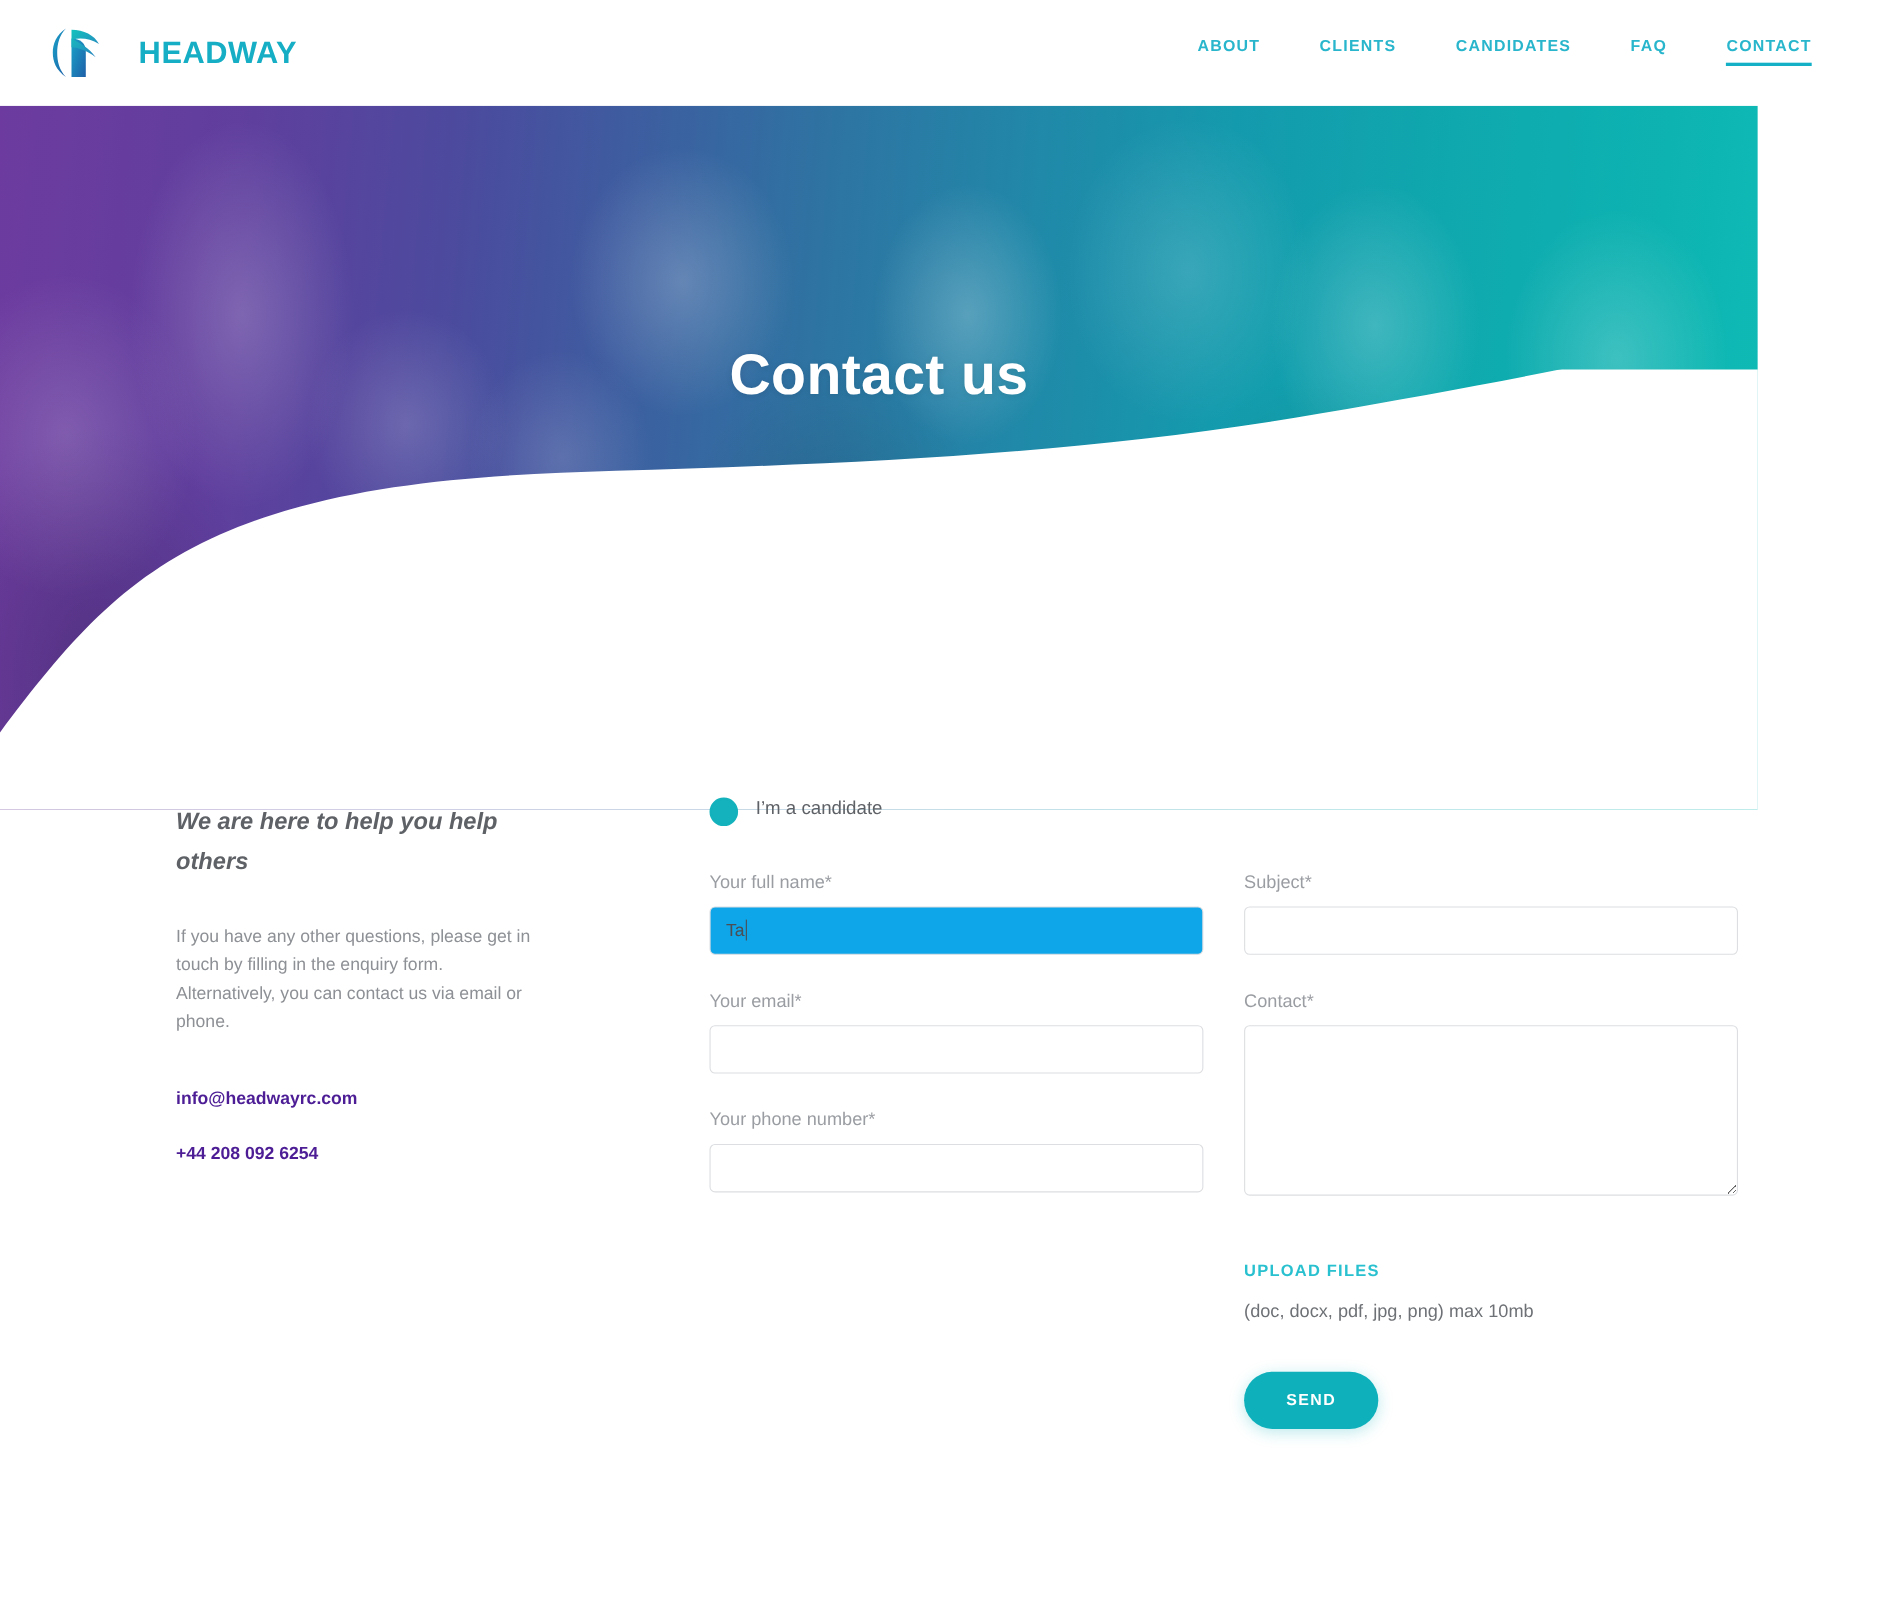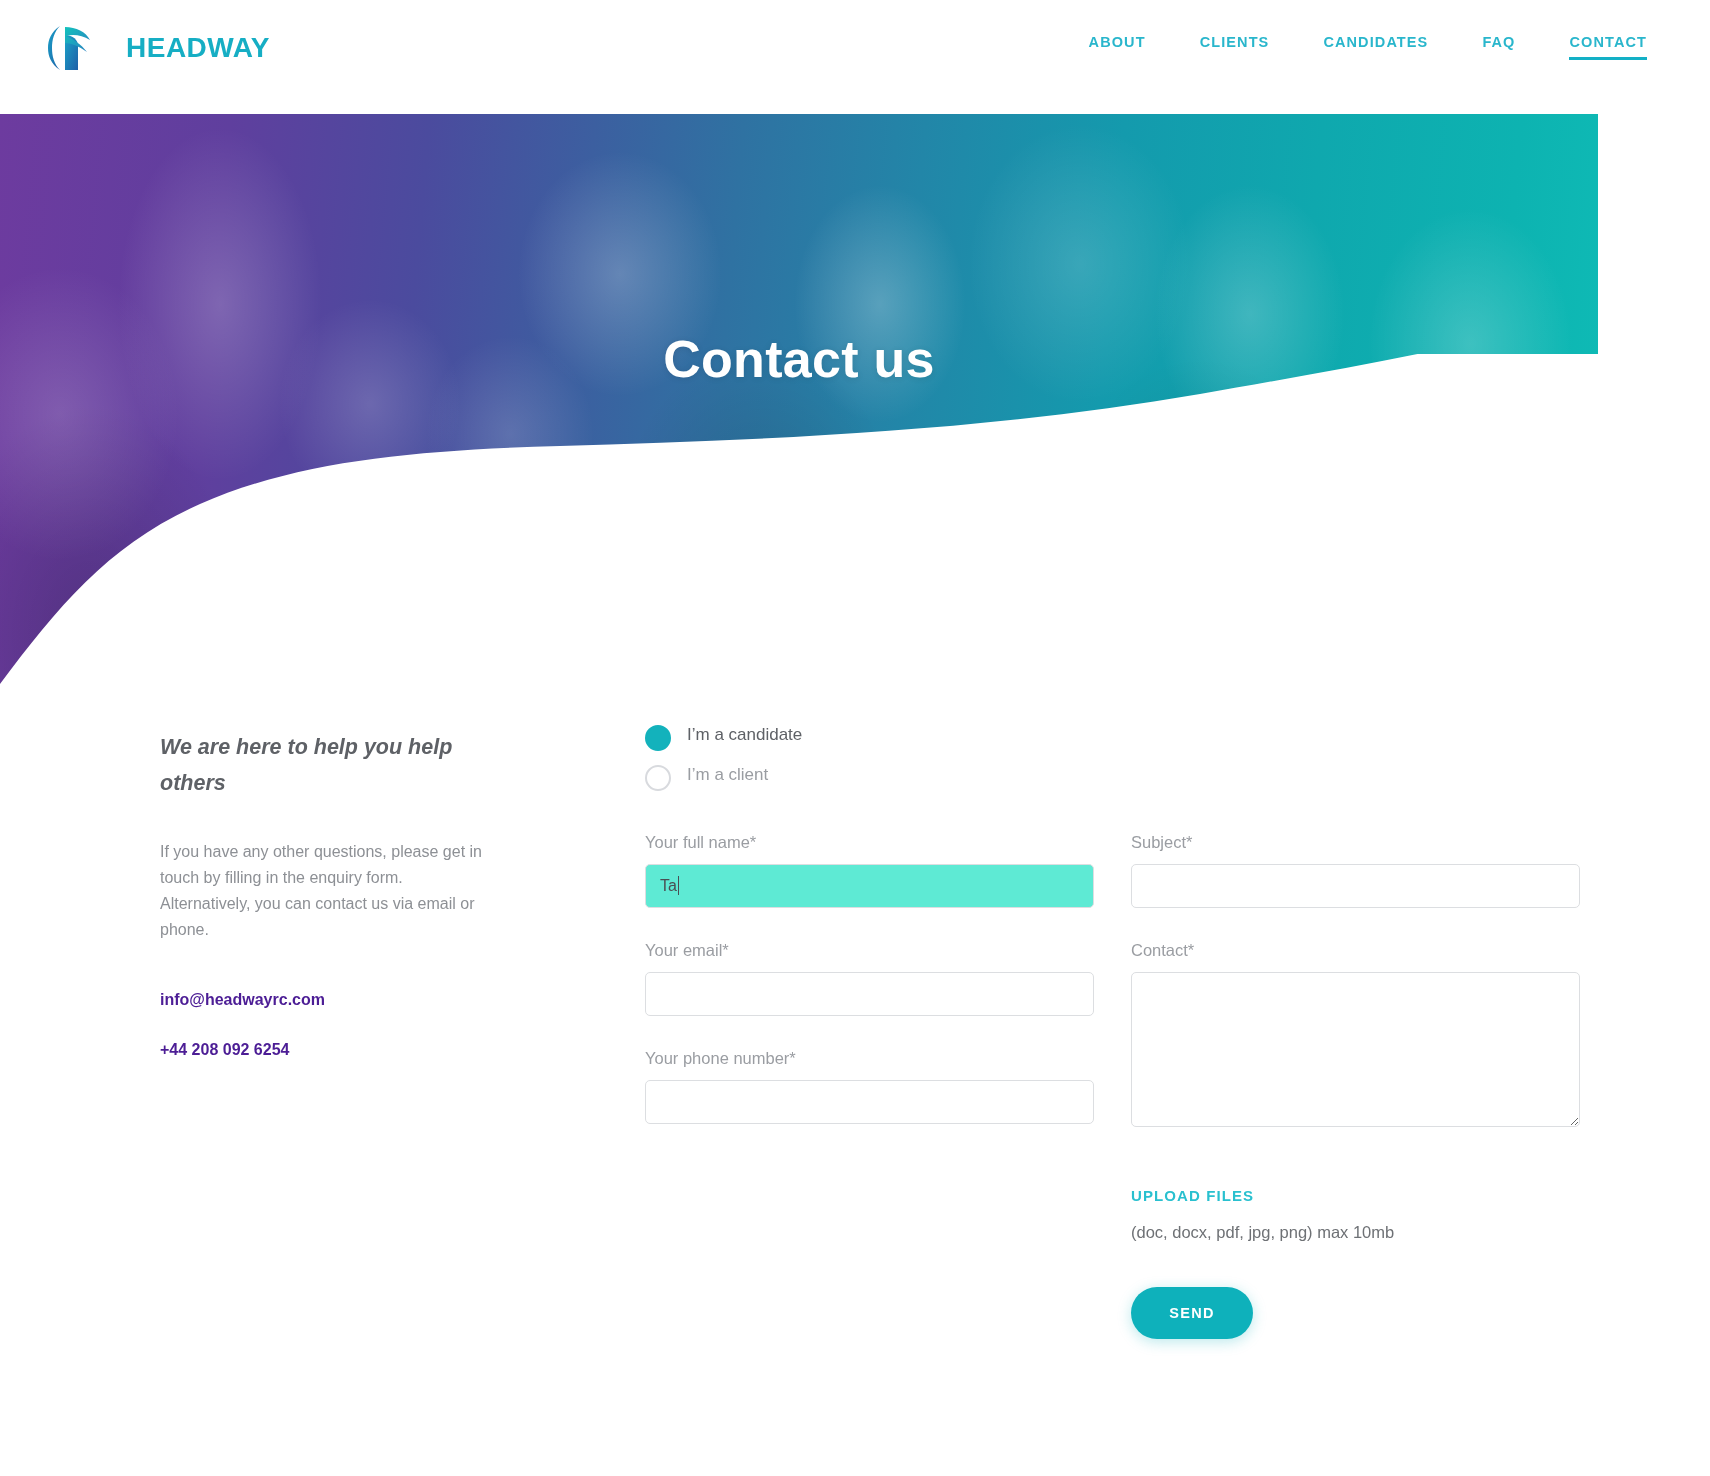--- a/index.html
+++ b/index.html
@@ -41,21 +41,20 @@
   .nav-item.active::after {
     content: ""; position: absolute; left: 27px; right: 27px;
     bottom: 0; height: 3px; background: #13b0c6;
   }
 
   
   .hero {
     position: absolute; top: 96px; left: 0;
     width: 1598px; height: 640px;
     overflow: hidden;
-    margin-top: 18px;
   }
   .hero-photo {
     position: absolute; inset: 0;
     background:
       radial-gradient(ellipse 170px 210px at 60px 300px, rgba(255,255,255,0.16), transparent 70%),
       radial-gradient(ellipse 150px 260px at 220px 190px, rgba(255,255,255,0.20), transparent 68%),
       radial-gradient(ellipse 130px 150px at 370px 290px, rgba(255,255,255,0.17), transparent 70%),
       radial-gradient(ellipse 120px 140px at 510px 320px, rgba(255,255,255,0.15), transparent 70%),
       radial-gradient(ellipse 150px 180px at 620px 160px, rgba(255,255,255,0.22), transparent 68%),
       radial-gradient(ellipse 130px 180px at 880px 190px, rgba(255,255,255,0.24), transparent 66%),
@@ -140,21 +139,21 @@
     font-family: "Liberation Sans", sans-serif;
     outline: none;
   }
   .caret {
     display: inline-block; width: 1px; height: 19px;
     background: #4b4e53; vertical-align: -4px; margin-left: 1px;
   }
   .field-input-fake {
     width: 100%; height: 44px;
     border: 1px solid #dcdee1; border-radius: 5px;
-    background: #5eead4; padding: 11px 14px 0 14px;
+    background: #0ea5e9; padding: 11px 14px 0 14px;
     font-size: 16px; color: #4b4e53;
   }
   .field-textarea {
     width: 100%; height: 155px;
     border: 1px solid #dcdee1; border-radius: 5px;
     background: #ffffff; padding: 12px 14px;
     font-size: 16px; color: #4b4e53; resize: vertical;
     font-family: "Liberation Sans", sans-serif; outline: none;
     display: block;
   }
@@ -225,24 +224,20 @@
     <a class="contact-link">+44 208 092 6254</a>
   </div>
 
   <div class="form">
 
     <div class="radio-group">
       <div class="radio-row">
         <span class="radio-dot checked"></span>
         <span class="radio-label">I’m a candidate</span>
       </div>
-      <div class="radio-row">
-        <span class="radio-dot"></span>
-        <span class="radio-label muted">I’m a client</span>
-      </div>
     </div>
 
     <div class="grid">
 
       <div class="col">
 
         <div class="field">
           <label class="field-label">Your full name*</label>
           <div class="field-input-fake focused"><span>Ta</span><span class="caret"></span></div>
         </div>

